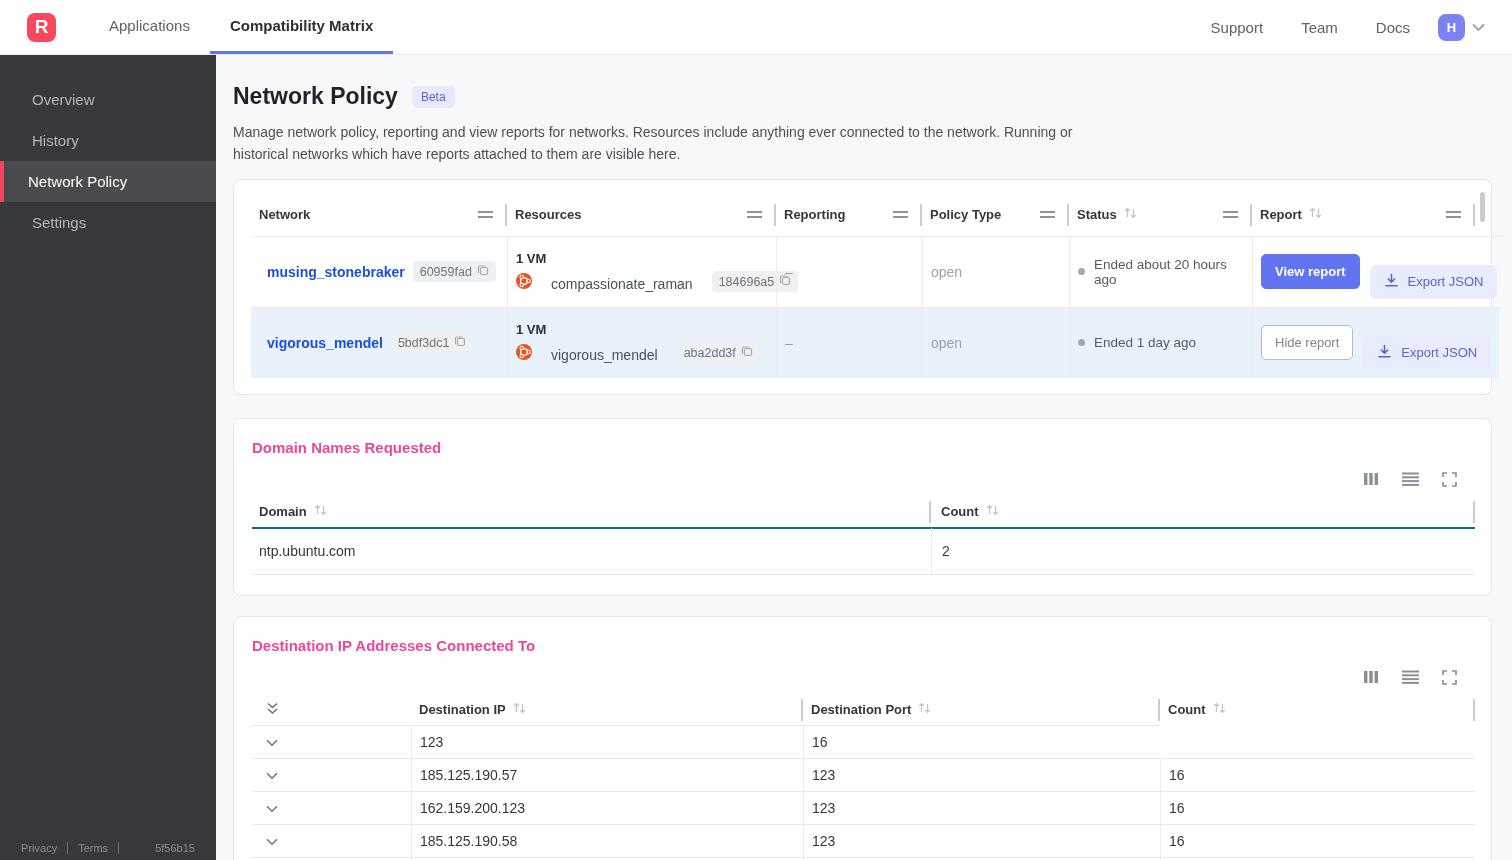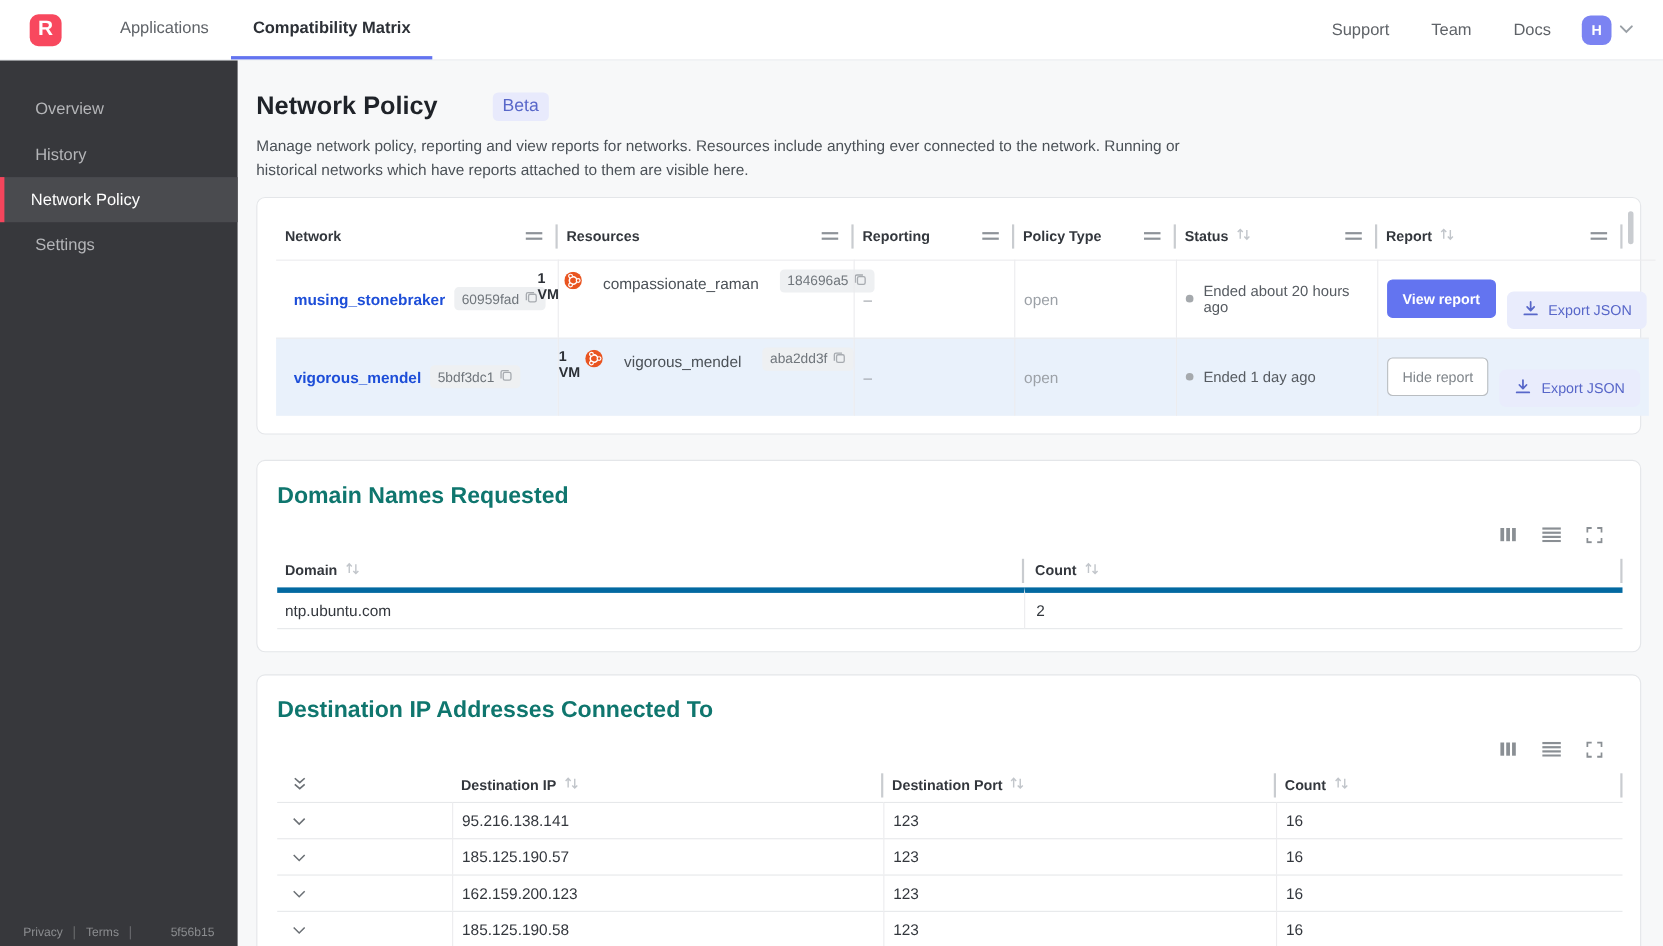--- a/index.html
+++ b/index.html
@@ -34,30 +34,30 @@
     font-size:11px; color:#8b8d90; display:flex; justify-content:center; align-items:center; gap:10px; }
   .side-footer .sep { width:1px; height:12px; background:#6a6b6e; display:inline-block; }
   .side-footer span { cursor:pointer; }
   .side-footer .build { cursor:default;margin-left:26px; }
 
   .main { flex:1; padding:28px 20px 0 17px; overflow:hidden; }
 
   
   .title-row { display:flex; align-items:center; gap:14px; }
   .page-title { font-size:23px; font-weight:bold; color:#1f2329; }
-  .beta-badge { background:#e8eafc; color:#5867c9; font-size:16px; padding:4px 9px;
-    border-radius:5px;margin-left:36px; }
+  .beta-badge { background:#e8eafc; color:#5867c9; font-size:12px; padding:4px 9px;
+    border-radius:5px; }
   .page-desc { margin-top:11px; font-size:14px; line-height:1.6; color:#4b5157; max-width:880px; }
 
   
   .card { background:#fff; border:1px solid #e4e6e9; border-radius:8px; position:relative; }
   .card1 { margin-top:13px; padding:0 16px 16px 17px; }
   .card2 { margin-top:23px; padding:20px 16px 20px 18px; }
   .card3 { margin-top:20px; padding:20px 16px 20px 18px; min-height:350px; }
-  .card-title { font-size:21px; font-weight:bold; color:#0f766e; }
+  .card-title { font-size:15px; font-weight:bold; color:#ec4899; }
 
   
   .eq-icon { width:15px; height:2px; background:#8e9399; box-shadow:0 5px 0 #8e9399;
     margin-bottom:5px; display:inline-block; flex-shrink:0; }
   .h-div { position:absolute; right:0; top:50%; transform:translateY(-50%);
     width:2px; height:22px; background:#c9ccd0; }
   .sort-icon { display:inline-block; margin-left:7px; flex-shrink:0; }
   .copy-icon { display:inline-block; margin-left:5px; flex-shrink:0; cursor:pointer; }
   .hash-badge { background:#eef0f2; border-radius:4px; padding:3px 7px; font-size:12.5px;
     color:#6f757b; display:inline-flex; align-items:center; white-space:nowrap; }
@@ -67,21 +67,21 @@
   .nw-head, .nw-row { display:grid; grid-template-columns:256px 269px 146px 147px 183px 1fr; }
   .nw-h { height:42px; display:flex; align-items:center; justify-content:space-between;
     font-size:13px; font-weight:bold; position:relative; padding:0 14px 0 8px; }
   .nw-h .lab-group { display:flex; align-items:center; }
   .nw-cell { border-top:1px solid #ececee; padding:8px 8px; display:flex; align-items:center;
     min-height:53px; }
   .nw-row .nw-cell + .nw-cell { border-left:1px solid #ececee; }
   .nw-row.selected .nw-cell { background:#e9f1fb; }
   .cell-network { padding-left:16px; gap:8px; }
   .net-name { font-size:14px; font-weight:bold; color:#1d4ed8; }
-  .cell-res { align-items:flex-start; justify-content:center; gap:5px; }
+  .cell-res { flex-direction:column; align-items:flex-start; justify-content:center; gap:5px; }
   .res-count { font-size:13px; font-weight:bold; color:#2c3036; }
   .res-line { display:flex; align-items:flex-end; gap:19px; font-size:14px; color:#4b5157; }
   .gray-val { color:#9ca1a7; font-size:14px; }
   .cell-status { gap:9px; }
   .status-dot { width:7px; height:7px; border-radius:50%; background:#a5a9ad; flex-shrink:0; }
   .status-text { font-size:13.5px; color:#565b61; }
   .cell-report { gap:10px; }
   .report-btn { font-size:13px; font-weight:bold; border-radius:5px; padding:9px 13px;
     cursor:pointer; white-space:nowrap; }
   .report-btn.btn-primary { background:#6374f0; color:#fff; border:1px solid #6374f0; }
@@ -95,21 +95,21 @@
   
   .tool-row { display:flex; justify-content:flex-end; align-items:center; gap:23px;
     margin:16px 18px 10px 0; }
   .tool-btn { cursor:pointer; display:flex; align-items:center; }
 
   
   .dom-head, .dom-row { display:grid; grid-template-columns:679px 1fr; }
   .dom-h { height:30px; display:flex; align-items:center; font-size:13px; font-weight:bold;
     position:relative; padding-left:7px; }
   .dom-h.count { padding-left:10px; }
-  .dom-cell { border-top:5px solid #0369a1; height:38px; display:flex; align-items:center;
+  .dom-cell { border-top:2px solid #0369a1; height:48px; display:flex; align-items:center;
     font-size:14px; padding-left:7px; }
   .dom-cell.count { padding-left:10px; border-left:1px solid #ececee; }
   .dom-row:last-of-type .dom-cell { border-bottom:1px solid #e6e8ea; }
 
   
   .dst-head, .dst-row { display:grid; grid-template-columns:159px 392px 357px 1fr; }
   .dst-h { height:30px; display:flex; align-items:center; font-size:13px; font-weight:bold;
     position:relative; padding-left:8px; }
   .dst-h.expander { padding-left:14px; }
   .dst-cell { border-top:1px solid #e6e8ea; height:33px; display:flex; align-items:center;
@@ -496,21 +496,20 @@
         </div>
 
           <div class="dst-row">
             <div class="dst-cell expander">
               <span>
                 <svg width="12" height="8" viewBox="0 0 12 8" fill="none" stroke="#6b7075" stroke-width="1.4">
                   <path d="M1 1.2 L6 6.2 L11 1.2"></path>
                 </svg>
               </span>
             </div>
-            <div class="dst-cell">95.216.138.141</div>
             <div class="dst-cell">123</div>
             <div class="dst-cell">16</div>
           </div>
 
           <div class="dst-row">
             <div class="dst-cell expander">
               <span>
                 <svg width="12" height="8" viewBox="0 0 12 8" fill="none" stroke="#6b7075" stroke-width="1.4">
                   <path d="M1 1.2 L6 6.2 L11 1.2"></path>
                 </svg>

